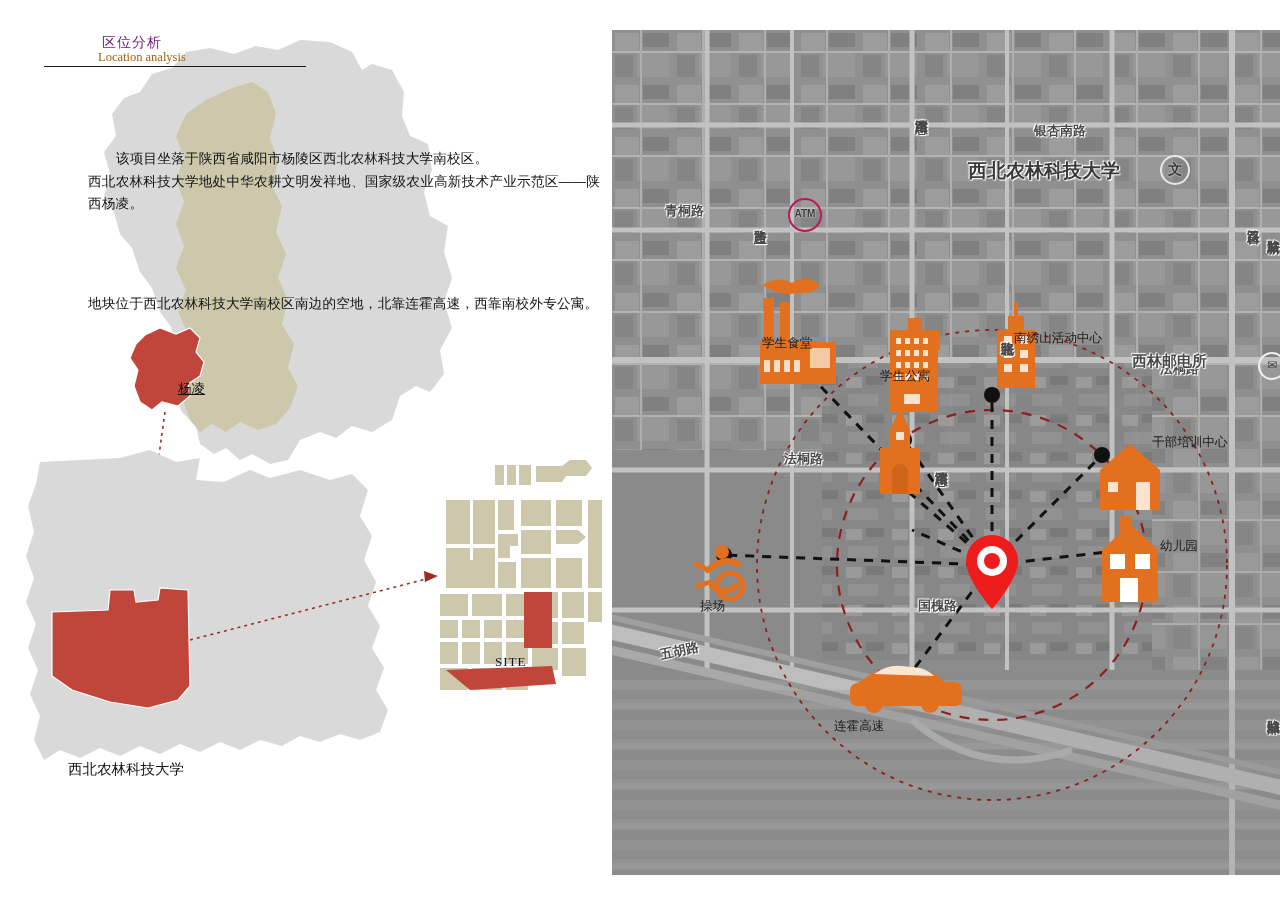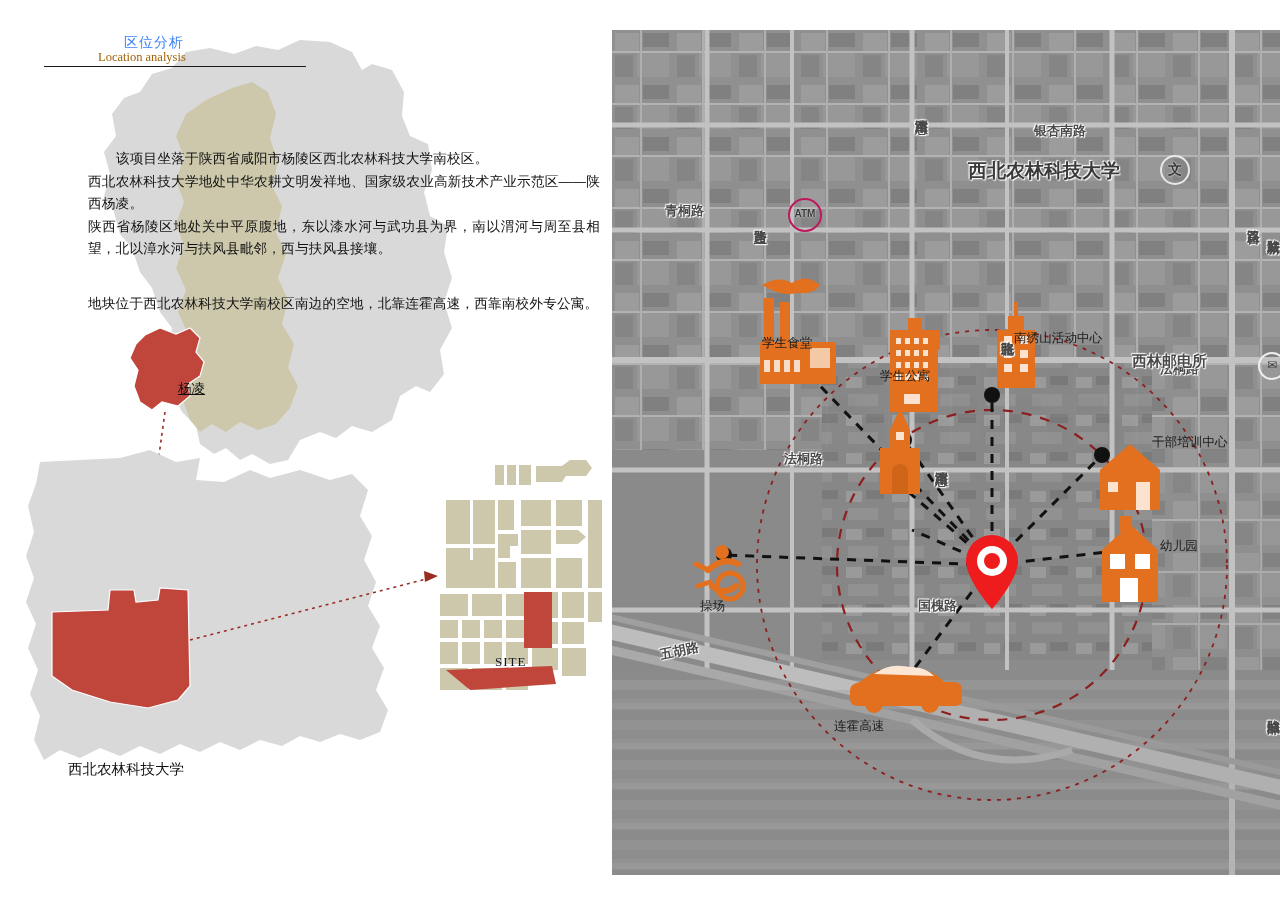--- a/index.html
+++ b/index.html
@@ -4,21 +4,21 @@
 <style>
   html,body{margin:0;padding:0;background:#ffffff;}
   body{width:1280px;height:905px;position:relative;overflow:hidden;
        font-family:"Liberation Sans","DejaVu Sans",sans-serif;}
 
   
   #left-panel{position:absolute;left:0;top:0;width:612px;height:905px;background:#fff;overflow:hidden;}
 
   
   #title-block{position:absolute;left:44px;top:34px;width:260px;}
-  #title-cn{font-size:14px;color:#3b82f6;letter-spacing:1px;margin-left:80px;line-height:16px;}
+  #title-cn{font-size:14px;color:#701a75;letter-spacing:1px;margin-left:58px;line-height:16px;}
   #title-en{font-family:"Liberation Serif","DejaVu Serif",serif;font-size:12.5px;color:#a16207;
             margin-left:54px;line-height:14px;}
   #title-rule{position:absolute;left:0;top:32px;width:262px;height:0;border-top:1.2px solid #1a1a1a;}
 
   
   #province-map{position:absolute;left:0;top:40px;width:612px;height:460px;}
   #detail-map{position:absolute;left:0;top:440px;width:612px;height:430px;}
 
   
   .para{position:absolute;color:#111;font-size:13.6px;line-height:22.5px;
@@ -134,21 +134,20 @@
 
   <div id="title-block">
     <div id="title-cn">区位分析</div>
     <div id="title-en">Location analysis</div>
     <div id="title-rule"></div>
   </div>
 
   <div class="para" id="para-1">
     <span class="indent">该项目坐落于陕西省咸阳市杨陵区西北农林科技大学南校区。</span><br>
     <span>西北农林科技大学地处中华农耕文明发祥地、国家级农业高新技术产业示范区——陕西杨凌。</span><br>
-    <span>陕西省杨陵区地处关中平原腹地，东以漆水河与武功县为界，南以渭河与周至县相望，北以漳水河与扶风县毗邻，西与扶风县接壤。</span>
   </div>
 
   <div class="para" id="para-2">
     <span class="indent">地块位于西北农林科技大学南校区南边的空地，北靠连霍高速，西靠南校外专公寓。</span>
   </div>
 
   <div class="map-label" id="label-yangling">杨凌</div>
   <div class="map-label" id="label-nwafu">西北农林科技大学</div>
   <div class="map-label" id="label-site">SITE</div>
 </div>

